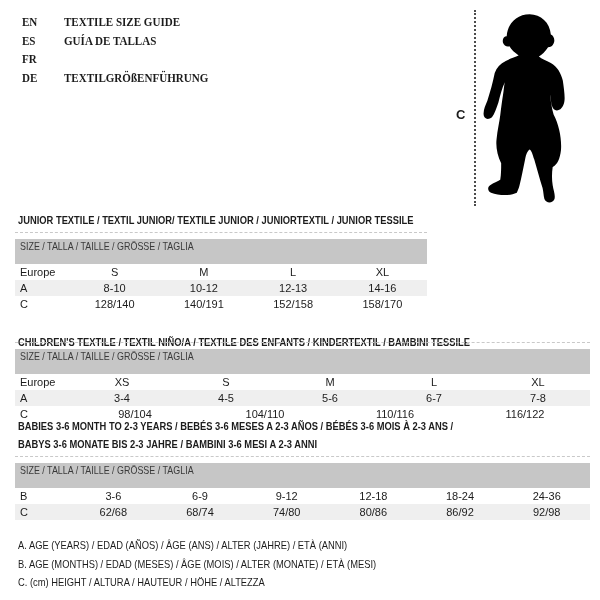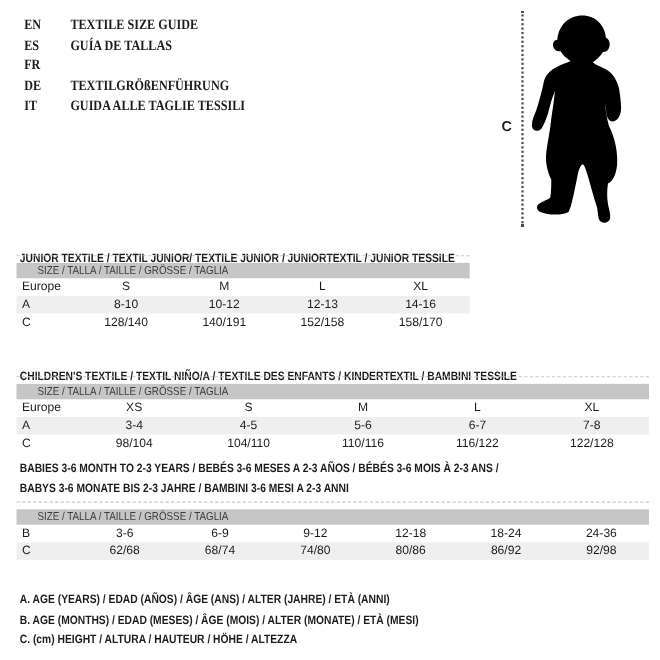--- a/index.html
+++ b/index.html
@@ -21,60 +21,56 @@
   .measure-line{position:absolute;left:474px;top:10px;height:196px;border-left:2px dotted #4b4b4b;}
   .figure-label{position:absolute;left:456px;top:107px;font-weight:bold;font-size:13px;}
   .baby{position:absolute;left:480px;top:6px;}
 
   
   .sec-title{position:absolute;left:18px;font-weight:bold;font-size:11px;}
   .title-line{height:18px;line-height:14px;}
   .sec-table{position:absolute;left:15px;border-top:1px dashed #c9c9c9;padding-top:6px;}
   .w-narrow{width:412px;}
   .w-wide{width:575px;}
-  #sec-title-0{top:228px;}
+  #sec-title-0{top:213px;}
   #sec-table-0{top:232px;}
   #sec-title-1{top:335px;text-align:right;}
   #sec-table-1{top:342px;}
   #sec-title-2{top:419px;}
   #sec-table-2{top:456px;}
 
-  .size-bar{height:14px;line-height:14px;background:var(--bar-bg,#c6c6c6);
-    font-size:10.5px;color:#3a3a3a;padding-left:19px;}
+  .size-bar{height:25px;line-height:14px;background:var(--bar-bg,#c6c6c6);
+    font-size:10.5px;color:#3a3a3a;padding-left:5px;}
   .trow{display:flex;height:16px;line-height:16px;font-size:11px;}
   .trow.shaded{background:var(--alt-bg,#efefef);}
   .tlabel{flex:0 0 50px;width:50px;padding-left:5px;}
   .tcell{flex:1;text-align:center;}
 
   
   .footnotes{position:absolute;left:18px;top:536px;}
-  .fn-line{height:18.5px;line-height:18.5px;font-weight:bold;font-size:11px;}
+  .fn-line{height:18.5px;line-height:18.5px;font-weight:normal;font-size:11px;}
 </style>
 </head>
 <body>
 
 <div class="langs">
     <div class="lang-row">
       <span class="lang-code"><span class="cond">EN</span></span>
       <span class="lang-text"><span class="cond">TEXTILE SIZE GUIDE</span></span>
     </div>
     <div class="lang-row">
       <span class="lang-code"><span class="cond">ES</span></span>
       <span class="lang-text"><span class="cond">GUÍA DE TALLAS</span></span>
     </div>
     <div class="lang-row">
       <span class="lang-code"><span class="cond">FR</span></span>
     </div>
     <div class="lang-row">
       <span class="lang-code"><span class="cond">DE</span></span>
       <span class="lang-text"><span class="cond">TEXTILGRÖßENFÜHRUNG</span></span>
-    </div>
-    <div class="lang-row">
-      <span class="lang-code"><span class="cond">IT</span></span>
-      <span class="lang-text"><span class="cond">GUIDA ALLE TAGLIE TESSILI</span></span>
     </div>
   </div>
 
 <div class="measure-line"></div>
 <div class="figure-label">C</div>
 
 <svg class="baby" width="92" height="204" viewBox="0 0 100 212" aria-hidden="true">
   <path fill="#000000" d="
     M54,4
     C66,4 76,13 77,26
@@ -154,21 +150,20 @@
       <span class="tcell">5-6</span>
       <span class="tcell">6-7</span>
       <span class="tcell">7-8</span>
     </div>
     <div class="trow">
       <span class="tlabel">C</span>
       <span class="tcell">98/104</span>
       <span class="tcell">104/110</span>
       <span class="tcell">110/116</span>
       <span class="tcell">116/122</span>
-      <span class="tcell">122/128</span>
     </div>
   </div>
 
 <div id="sec-title-2" class="sec-title">
     <div class="title-line"><span class="cond">BABIES 3-6 MONTH TO 2-3 YEARS / BEBÉS 3-6 MESES A 2-3 AÑOS / BÉBÉS 3-6 MOIS À 2-3 ANS /</span></div>
     <div class="title-line"><span class="cond">BABYS 3-6 MONATE BIS 2-3 JAHRE / BAMBINI 3-6 MESI A 2-3 ANNI</span></div>
   </div>
 <div id="sec-table-2" class="sec-table w-wide">
     <div class="size-bar"><span class="cond">SIZE / TALLA / TAILLE / GRÖSSE / TAGLIA</span></div>
     <div class="trow">

